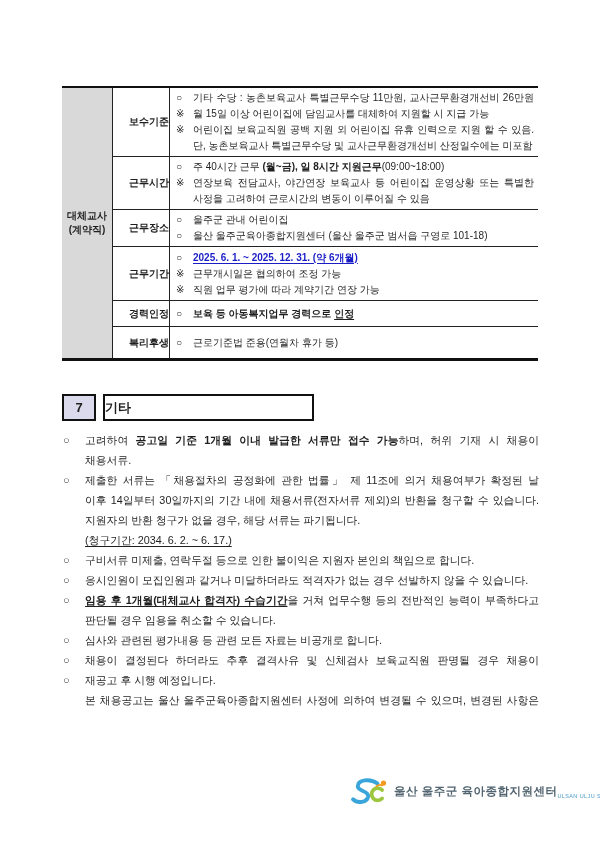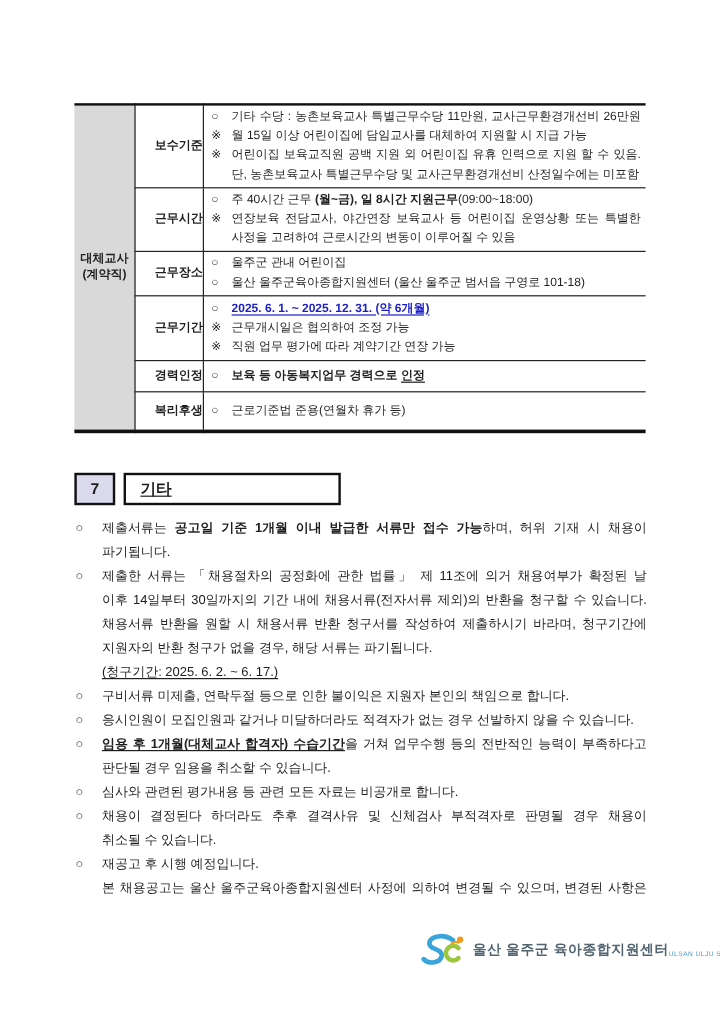--- a/index.html
+++ b/index.html
@@ -42,23 +42,23 @@
   .u{text-decoration:underline;text-underline-offset:2px;}
 
   
   .section-head{position:absolute;left:62px;top:394px;display:flex;height:27px;}
   .sec-no{
     box-sizing:border-box;width:34px;background:var(--section-no-bg,#dadaec);
     border:2px solid #111;display:flex;align-items:center;justify-content:center;
     font-weight:bold;font-size:13px;
   }
   .sec-title{
-    box-sizing:border-box;width:181px;margin-left:7px;background:#fff;
+    box-sizing:border-box;width:211px;margin-left:7px;background:#fff;
     border:2px solid #111;display:flex;align-items:center;
-    padding-left:12px;font-weight:bold;font-size:13px;text-decoration:underline;
+    padding-left:0;font-weight:bold;font-size:13px;
   }
 
   
   .bullets{
     position:absolute;left:63px;top:430px;width:476px;
     font-size:10.8px;line-height:20px;
   }
   .bullets .marker{flex:0 0 22px;}
 
   
@@ -196,32 +196,31 @@
     </div>
     <div class="sec-title">
       <span>기타</span>
     </div>
   </div>
 
   <div class="bullets">
       <div class="item">
         <span class="marker">○</span>
         <div class="ibody">
-          <div class="tline just"><span>제출서류는 </span><span class="b">공고일 기준 1개월 이내 발급한 서류만 접수 가능</span><span>하며, 허위 기재 시 채용이</span></div>
-          <div class="tline"><span>파기됩니다.</span></div>
+          <div class="tline just"><span>고려하여 </span><span class="b">공고일 기준 1개월 이내 발급한 서류만 접수 가능</span><span>하며, 허위 기재 시 채용이</span></div>
+          <div class="tline"><span>채용서류.</span></div>
         </div>
       </div>
       <div class="item">
         <span class="marker">○</span>
         <div class="ibody">
           <div class="tline just"><span>제출한 서류는 「채용절차의 공정화에 관한 법률」 제 11조에 의거 채용여부가 확정된 날</span></div>
           <div class="tline just"><span>이후 14일부터 30일까지의 기간 내에 채용서류(전자서류 제외)의 반환을 청구할 수 있습니다.</span></div>
-          <div class="tline just"><span>채용서류 반환을 원할 시 채용서류 반환 청구서를 작성하여 제출하시기 바라며, 청구기간에</span></div>
           <div class="tline"><span>지원자의 반환 청구가 없을 경우, 해당 서류는 파기됩니다.</span></div>
-          <div class="tline"><span class="u">(청구기간: 2025. 6. 2. ~ 6. 17.)</span></div>
+          <div class="tline"><span class="u">(청구기간: 2034. 6. 2. ~ 6. 17.)</span></div>
         </div>
       </div>
       <div class="item">
         <span class="marker">○</span>
         <div class="ibody">
           <div class="tline"><span>구비서류 미제출, 연락두절 등으로 인한 불이익은 지원자 본인의 책임으로 합니다.</span></div>
         </div>
       </div>
       <div class="item">
         <span class="marker">○</span>
@@ -238,22 +237,21 @@
       </div>
       <div class="item">
         <span class="marker">○</span>
         <div class="ibody">
           <div class="tline"><span>심사와 관련된 평가내용 등 관련 모든 자료는 비공개로 합니다.</span></div>
         </div>
       </div>
       <div class="item">
         <span class="marker">○</span>
         <div class="ibody">
-          <div class="tline just"><span>채용이 결정된다 하더라도 추후 결격사유 및 신체검사 부적격자로 판명될 경우 채용이</span></div>
-          <div class="tline"><span>취소될 수 있습니다.</span></div>
+          <div class="tline just"><span>채용이 결정된다 하더라도 추후 결격사유 및 신체검사 보육교직원 판명될 경우 채용이</span></div>
         </div>
       </div>
       <div class="item">
         <span class="marker">○</span>
         <div class="ibody">
           <div class="tline"><span>재공고 후 시행 예정입니다.</span></div>
           <div class="tline just"><span>본 채용공고는 울산 울주군육아종합지원센터 사정에 의하여 변경될 수 있으며, 변경된 사항은</span></div>
         </div>
       </div>
     </div>

